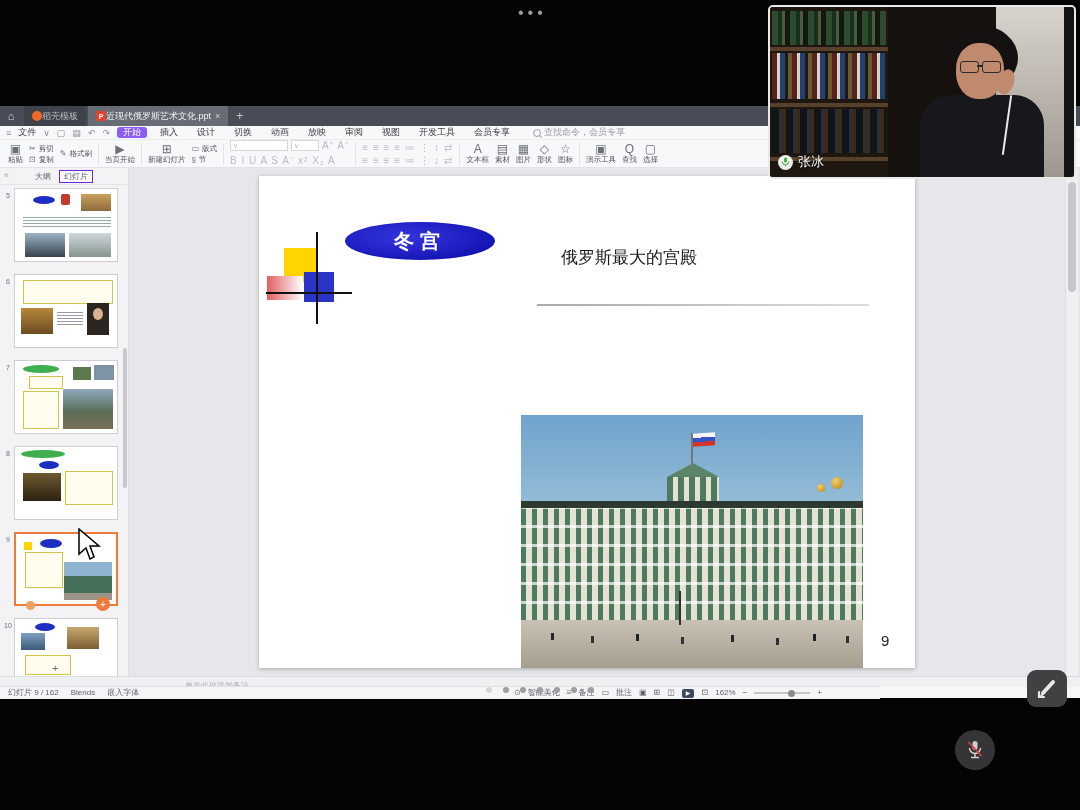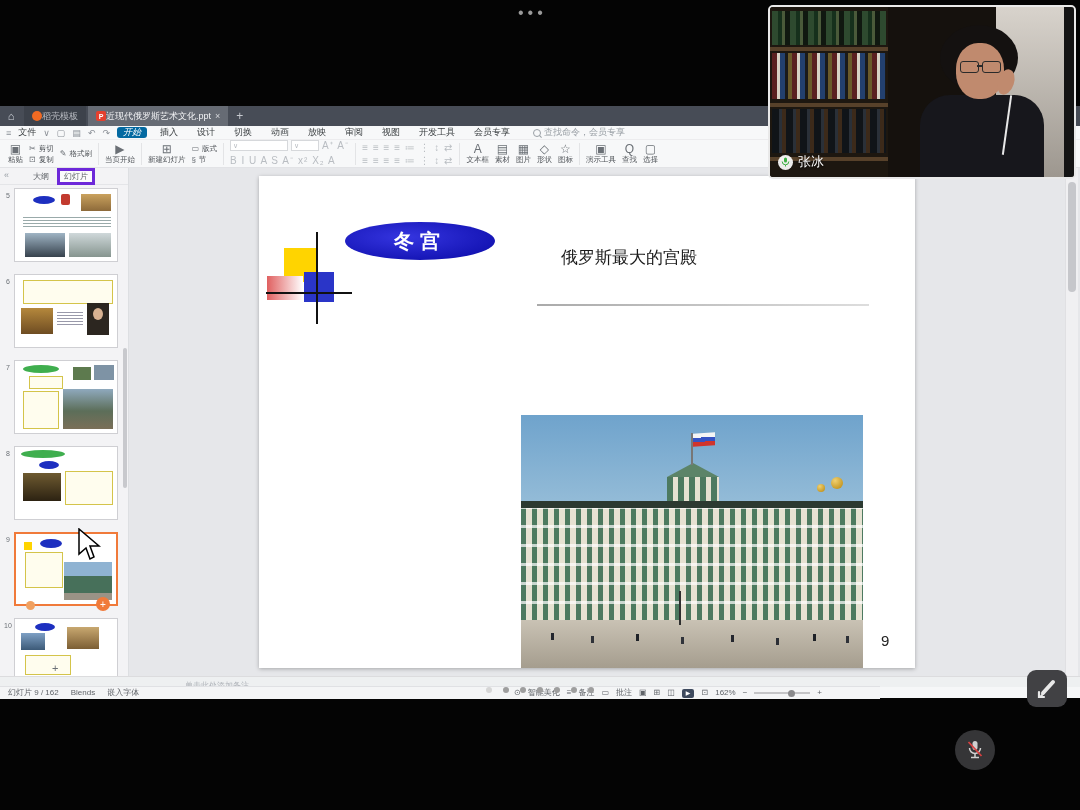--- a/index.html
+++ b/index.html
@@ -16,39 +16,39 @@
   .ticon{width:10px;height:10px;border-radius:2px;display:inline-flex;align-items:center;justify-content:center;font-size:7px;color:#fff;flex:0 0 auto;}
   .ticon.docer{background:#f06a23;border-radius:50%;}
   .ticon.wpp{background:#e5402e;font-weight:bold;}
   .tlabel{white-space:nowrap;overflow:hidden;text-overflow:ellipsis;}
   .tclose{margin-left:4px;color:#d6d8dc;font-size:9px;}
   .newtab{display:flex;align-items:center;padding:0 8px;color:#c6c9cf;font-size:12px;}
   
   #menubar{position:absolute;left:0;top:20px;width:1080px;height:14px;background:#f7f8f9;display:flex;align-items:center;gap:7px;font-size:9px;color:#3c4043;padding-left:6px;box-sizing:border-box;border-bottom:1px solid #ececee;}
   .qico{color:#8a8f96;font-size:9px;}
   .mi{padding:0 6px;line-height:11px;}
-  .mi.active{background:#0369a1;color:#fff;border-radius:3px;font-style:italic;}
+  .mi.active{background:#8b5cf6;color:#fff;border-radius:3px;}
   #menusearch{margin-left:10px;color:#9aa0a6;display:flex;align-items:center;gap:3px;}
   .mag{width:6px;height:6px;border:1px solid #9aa0a6;border-radius:50%;position:relative;display:inline-block;}
   .mag::after{content:"";position:absolute;width:3px;height:1px;background:#9aa0a6;transform:rotate(45deg);left:5px;top:6px;}
   
   #ribbon{position:absolute;left:0;top:34px;width:1080px;height:28px;background:#f7f8f9;border-bottom:1px solid #e2e3e6;display:flex;align-items:center;gap:6px;padding-left:8px;box-sizing:border-box;}
   .rbig{display:flex;flex-direction:column;align-items:center;justify-content:center;font-size:7.5px;color:#51555a;line-height:9px;}
   .rbig .ric{font-size:12px;color:#6b7076;line-height:12px;}
   .rcol{display:flex;flex-direction:column;justify-content:center;gap:2px;}
   .rsmall{display:flex;align-items:center;gap:3px;font-size:7.5px;color:#51555a;line-height:9px;}
   .rsmall .ric{font-size:8px;color:#6b7076;}
   .vsep{width:1px;height:22px;background:#e3e4e6;}
   .dimrow{font-size:10px;color:#b9bdc2;letter-spacing:1px;white-space:nowrap;}
   .fbox{display:inline-block;border:1px solid #d6d8db;background:#fff;color:#b9bdc2;font-size:7px;line-height:9px;padding:0 2px;}
   .fbox.wide{width:52px;} .fbox.narrow{width:22px;}
   
   #panel{position:absolute;left:0;top:62px;width:128px;height:508px;background:#f3f3f5;border-right:1px solid #dddfe2;overflow:hidden;}
   #panelhead{position:absolute;left:0;top:0;width:128px;height:16px;display:flex;align-items:center;justify-content:center;gap:8px;font-size:8px;color:#5f6368;background:#f3f3f5;border-bottom:1px solid #e4e5e8;}
-  #panelhead .ptab.active{border:3px solid #6d28d9;background:#fbfbfc;padding:0 4px;line-height:11px;}
+  #panelhead .ptab.active{border:1px solid #6d28d9;background:#fbfbfc;padding:0 4px;line-height:11px;}
   .collapse{position:absolute;left:4px;top:2px;color:#9aa0a6;font-size:9px;}
   .thumb{position:absolute;left:14px;width:104px;height:74px;background:#fff;border:1px solid #cfcfd3;box-sizing:border-box;}
   .thumb.sel{border:2px solid #f07a3a;}
   .tnum{position:absolute;left:3px;width:10px;text-align:center;font-size:7px;color:#6b7076;}
   .badge{position:absolute;border-radius:50%;color:#fff;display:flex;align-items:center;justify-content:center;}
   .pscroll{position:absolute;right:1px;top:180px;width:4px;height:140px;background:#c8c9cd;border-radius:2px;}
   #addslide{position:absolute;left:52px;top:494px;font-size:11px;color:#6b7076;}
   #canvas{position:absolute;left:129px;top:62px;width:951px;height:508px;background:#e6e7ea;overflow:hidden;}
   #vscroll{position:absolute;right:2px;top:0;width:12px;height:508px;background:#f0f0f2;border-left:1px solid #e0e0e3;font-size:6px;color:#8a8f96;text-align:center;}
   #vthumb{position:absolute;left:2px;top:14px;width:8px;height:110px;background:#c6c7cb;border-radius:4px;}

